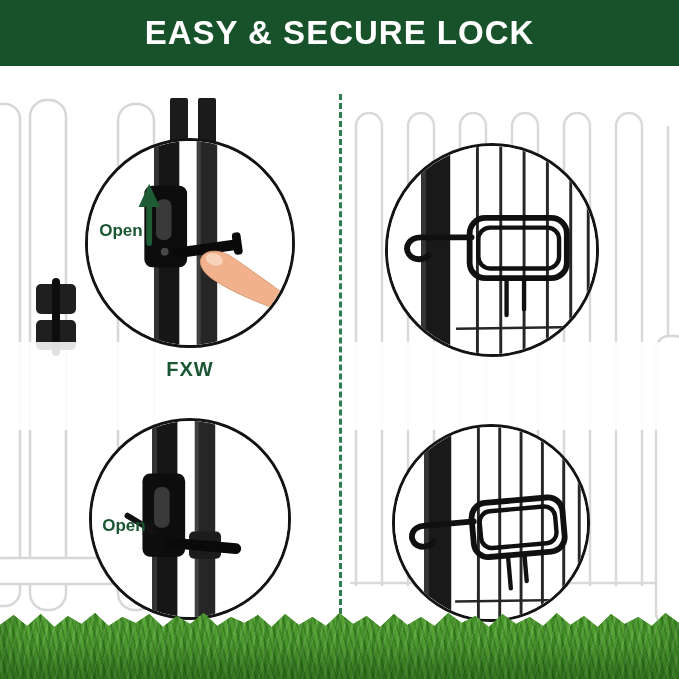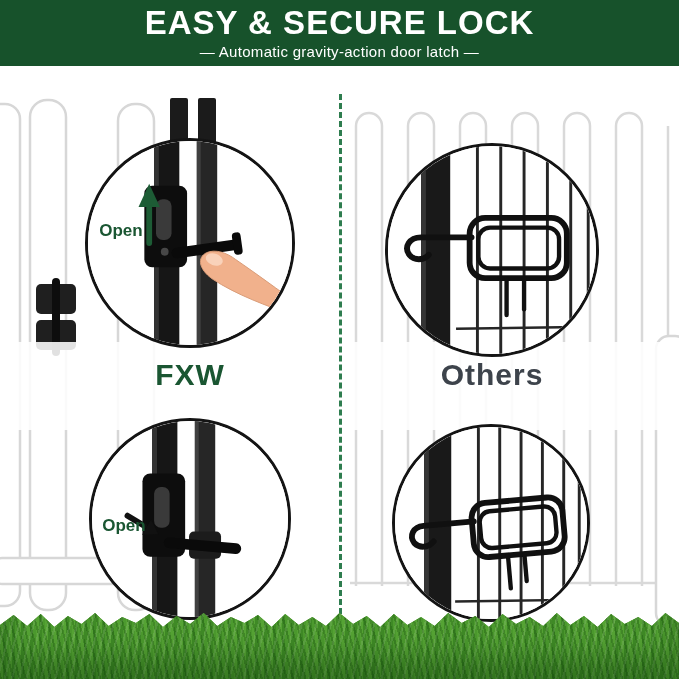--- a/index.html
+++ b/index.html
@@ -25,21 +25,21 @@
   .c-open{left:85px;top:52px;width:210px;height:210px;}
   .c-lock{left:89px;top:332px;width:202px;height:202px;}
   .c-others-top{left:385px;top:57px;width:214px;height:214px;}
   .c-others-bottom{left:392px;top:338px;width:198px;height:198px;}
 
   .state-label{position:absolute;font-weight:700;font-size:17px;
     color:var(--brand-green,#1a5632);text-align:center;z-index:4;}
   .lbl-open{left:4px;top:80px;width:58px;}
   .lbl-lock{left:6px;top:95px;width:52px;}
 
-  .brand{position:absolute;z-index:3;font-size:30px;font-weight:700;
+  .brand{position:absolute;z-index:3;font-size:20px;font-weight:700;
     text-align:center;letter-spacing:1px;}
   .brand-fxw{left:110px;top:272px;width:160px;color:var(--brand-green,#1a5632);}
   .brand-others{left:402px;top:272px;width:180px;color:var(--others-dark,#3d434b);}
 
   
   .grass{position:absolute;left:0;bottom:0;width:679px;height:68px;z-index:5;
     background:
       repeating-linear-gradient(105deg, rgba(255,255,255,0.10) 0 2px, transparent 2px 7px),
       repeating-linear-gradient(75deg, rgba(10,60,5,0.25) 0 2px, transparent 2px 6px),
       repeating-linear-gradient(90deg, var(--grass-light,#55a334) 0 3px, #3f8a26 3px 6px, #4c9a2e 6px 9px),
@@ -47,21 +47,20 @@
     box-shadow:inset 0 -22px 28px rgba(0,40,0,.35);
     clip-path:polygon(0 14px,2% 4px,4% 15px,6% 3px,8% 16px,10% 5px,12% 13px,14% 2px,16% 15px,18% 6px,20% 12px,22% 3px,24% 16px,26% 5px,28% 13px,30% 2px,32% 15px,34% 6px,36% 12px,38% 4px,40% 16px,42% 3px,44% 14px,46% 6px,48% 15px,50% 2px,52% 13px,54% 5px,56% 16px,58% 3px,60% 14px,62% 6px,64% 15px,66% 2px,68% 12px,70% 5px,72% 16px,74% 3px,76% 13px,78% 6px,80% 15px,82% 2px,84% 14px,86% 5px,88% 16px,90% 3px,92% 13px,94% 6px,96% 15px,98% 2px,100% 12px,100% 100%,0 100%);}
 </style>
 </head>
 <body>
 
 <div class="page">
 
   <header class="banner">
     <h1>EASY &amp; SECURE LOCK</h1>
-    <div class="subtitle">—  Automatic gravity-action door latch  —</div>
   </header>
 
   <div class="scene">
 
     <svg class="bg-svg" width="679" height="593" viewBox="0 0 679 593">
 
       <g fill="#ffffff" stroke="#d7d7d7" stroke-width="2.5">
         <rect x="-14" y="18" width="34" height="502" rx="15"></rect>
         <rect x="30" y="14" width="36" height="510" rx="17"></rect>
         <rect x="118" y="18" width="36" height="506" rx="17"></rect>
@@ -214,17 +213,16 @@
           <rect x="80" y="76" width="94" height="56" rx="15" stroke-width="6"></rect>
           <rect x="88" y="85" width="78" height="38" rx="11" stroke-width="4.5"></rect>
           <path d="M 82 94 H 30 C 19 94 14 103 19 111 C 24 117 33 117 39 111" stroke-width="6"></path>
           <line x1="114" y1="132" x2="114" y2="166" stroke-width="4.5"></line>
           <line x1="131" y1="132" x2="131" y2="160" stroke-width="4.5"></line>
         </g>
       </svg>
     </div>
 
     <div class="brand brand-fxw">FXW</div>
-    <div class="brand brand-others">Others</div>
 
     <div class="grass"></div>
   </div>
 </div>
 
 </body></html>

